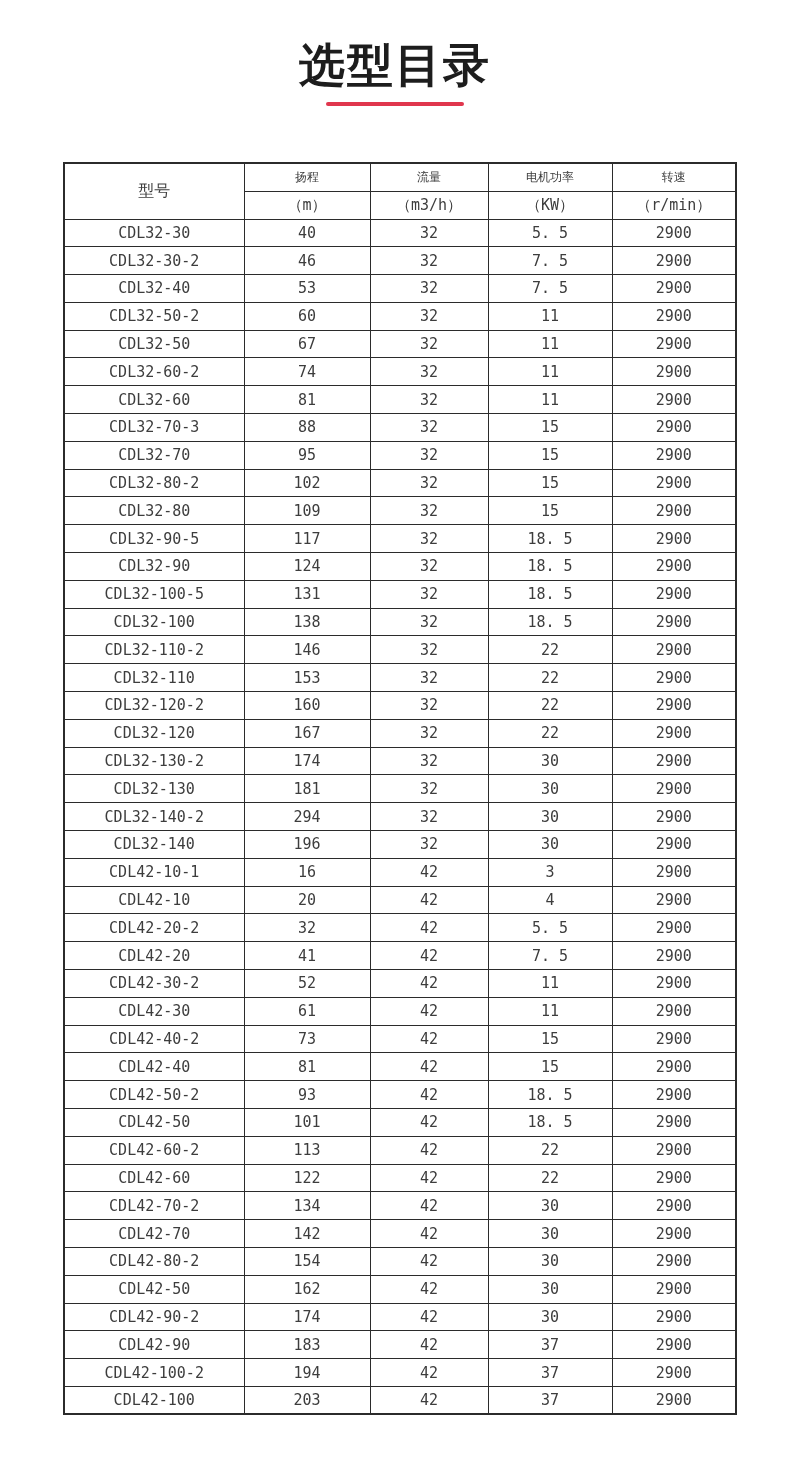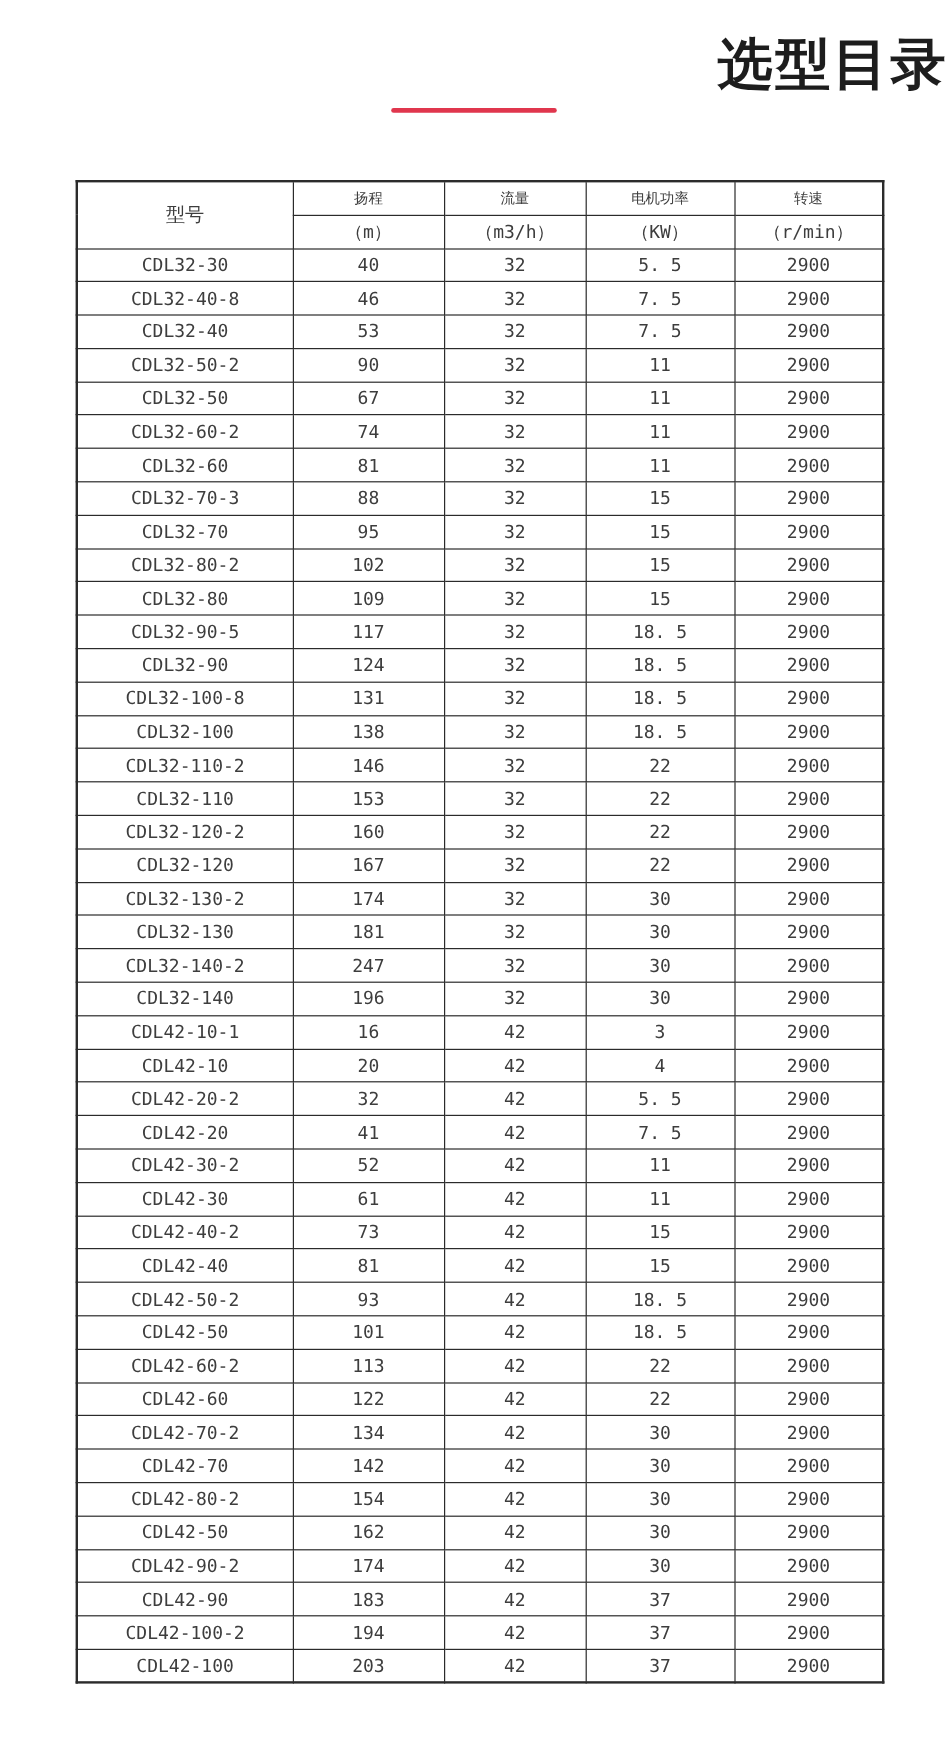--- a/index.html
+++ b/index.html
@@ -6,22 +6,22 @@
   html, body { background: #ffffff; }
   .page {
     position: relative;
     width: 790px;
     height: 1470px;
     background: #ffffff;
     overflow: hidden;
     font-family: "DejaVu Sans", "Liberation Sans", sans-serif;
   }
   .page-title {
-    margin-top: 28px;
-    text-align: right;
+    margin-top: 40px;
+    text-align: center;
     font-size: 46px;
     line-height: 50px;
     font-weight: bold;
     color: #1d1d1d;
     letter-spacing: 2px;
     font-family: "DejaVu Sans", "Liberation Sans", sans-serif;
   }
   .title-underline {
     width: 138px;
     height: 4px;
@@ -88,36 +88,36 @@
     </thead>
     <tbody id="table-body">
         <tr>
           <td>CDL32-30</td>
           <td>40</td>
           <td>32</td>
           <td>5. 5</td>
           <td>2900</td>
         </tr>
         <tr>
-          <td>CDL32-40-8</td>
+          <td>CDL32-30-2</td>
           <td>46</td>
           <td>32</td>
           <td>7. 5</td>
           <td>2900</td>
         </tr>
         <tr>
           <td>CDL32-40</td>
           <td>53</td>
           <td>32</td>
           <td>7. 5</td>
           <td>2900</td>
         </tr>
         <tr>
           <td>CDL32-50-2</td>
-          <td>90</td>
+          <td>60</td>
           <td>32</td>
           <td>11</td>
           <td>2900</td>
         </tr>
         <tr>
           <td>CDL32-50</td>
           <td>67</td>
           <td>32</td>
           <td>11</td>
           <td>2900</td>
@@ -172,21 +172,21 @@
           <td>2900</td>
         </tr>
         <tr>
           <td>CDL32-90</td>
           <td>124</td>
           <td>32</td>
           <td>18. 5</td>
           <td>2900</td>
         </tr>
         <tr>
-          <td>CDL32-100-8</td>
+          <td>CDL32-100-5</td>
           <td>131</td>
           <td>32</td>
           <td>18. 5</td>
           <td>2900</td>
         </tr>
         <tr>
           <td>CDL32-100</td>
           <td>138</td>
           <td>32</td>
           <td>18. 5</td>
@@ -229,21 +229,21 @@
         </tr>
         <tr>
           <td>CDL32-130</td>
           <td>181</td>
           <td>32</td>
           <td>30</td>
           <td>2900</td>
         </tr>
         <tr>
           <td>CDL32-140-2</td>
-          <td>247</td>
+          <td>294</td>
           <td>32</td>
           <td>30</td>
           <td>2900</td>
         </tr>
         <tr>
           <td>CDL32-140</td>
           <td>196</td>
           <td>32</td>
           <td>30</td>
           <td>2900</td>

